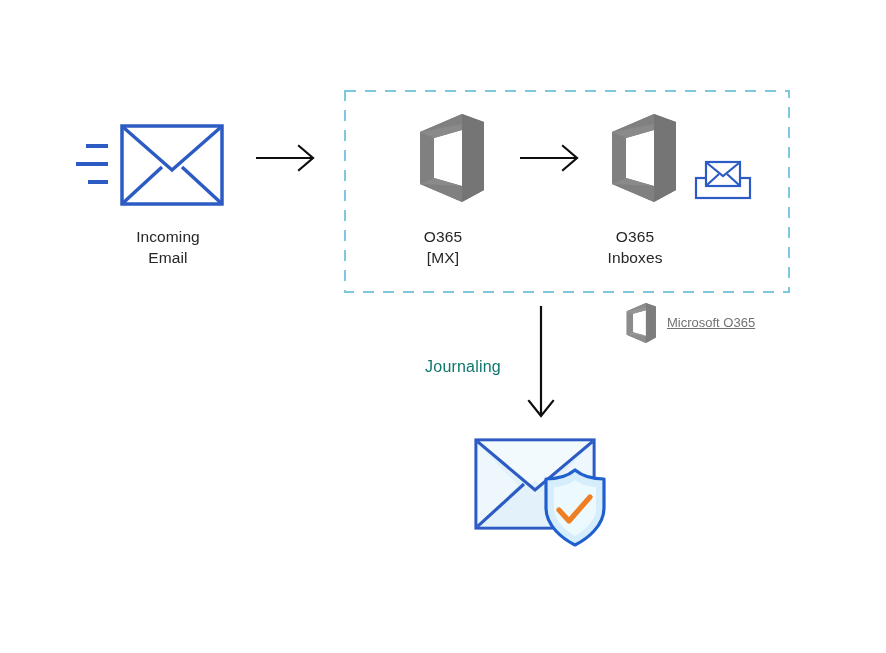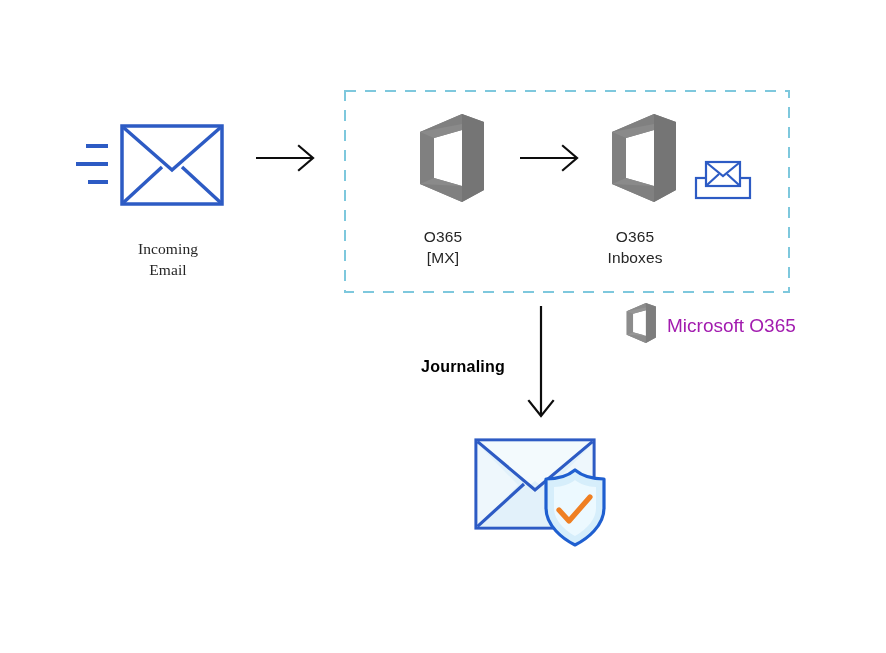--- a/index.html
+++ b/index.html
@@ -22,31 +22,32 @@
     position: absolute;
     text-align: center;
     color: #262626;
     font-size: 15.5px;
     line-height: 21px;
     font-family: "Liberation Sans", sans-serif;
     white-space: pre-line;
     letter-spacing: 0.1px;
   }
   .label-journaling {
-    color: #000000;
-    font-weight: bold;
+    color: #0f766e;
+    font-weight: normal;
     font-size: 16px;
     letter-spacing: 0.2px;
   }
   .legend-text {
     position: absolute;
-    color: #a21caf;
-    font-size: 19px;
+    color: #737373;
+    font-size: 13px;
     font-family: "Liberation Sans", sans-serif;
     white-space: nowrap;
+    text-decoration: underline;
   }
   svg { display: block; overflow: visible; }
 </style>
 </head>
 <body>
 
 <div id="canvas">
 
   <div class="node" style="left:344px; top:90px;">
     <svg width="446" height="203" viewBox="0 0 446 203">
@@ -61,21 +62,21 @@
         <line x1="6" y1="46" x2="38" y2="46"></line>
         <line x1="18" y1="64" x2="38" y2="64"></line>
       </g>
       <g>
         <rect x="52" y="8" width="100" height="78" fill="#ffffff" stroke="#2d5bc4" stroke-width="3.5"></rect>
         <path d="M53.5 9.5 L102 52 L150.5 9.5" fill="none" stroke="#2d5bc4" stroke-width="3.5"></path>
         <path d="M53.5 84.5 L92 49 M150.5 84.5 L112 49" fill="none" stroke="#2d5bc4" stroke-width="3.5"></path>
       </g>
     </svg>
   </div>
-  <div class="label" style="left:88px; top:238px; width:160px;font-family:Liberation Serif, serif;">Incoming
+  <div class="label" style="left:88px; top:226px; width:160px;">Incoming
 Email</div>
 
   <div class="node" style="left:256px; top:143px;">
     <svg width="64" height="30" viewBox="0 0 64 30">
       <line x1="0" y1="15" x2="56" y2="15" stroke="#0d0d0d" stroke-width="2.2"></line>
       <path d="M43 3 L57 15 L43 27" fill="none" stroke="#0d0d0d" stroke-width="2.2" stroke-linecap="square"></path>
     </svg>
   </div>
 
   <div class="node" style="left:406px; top:112px;">

